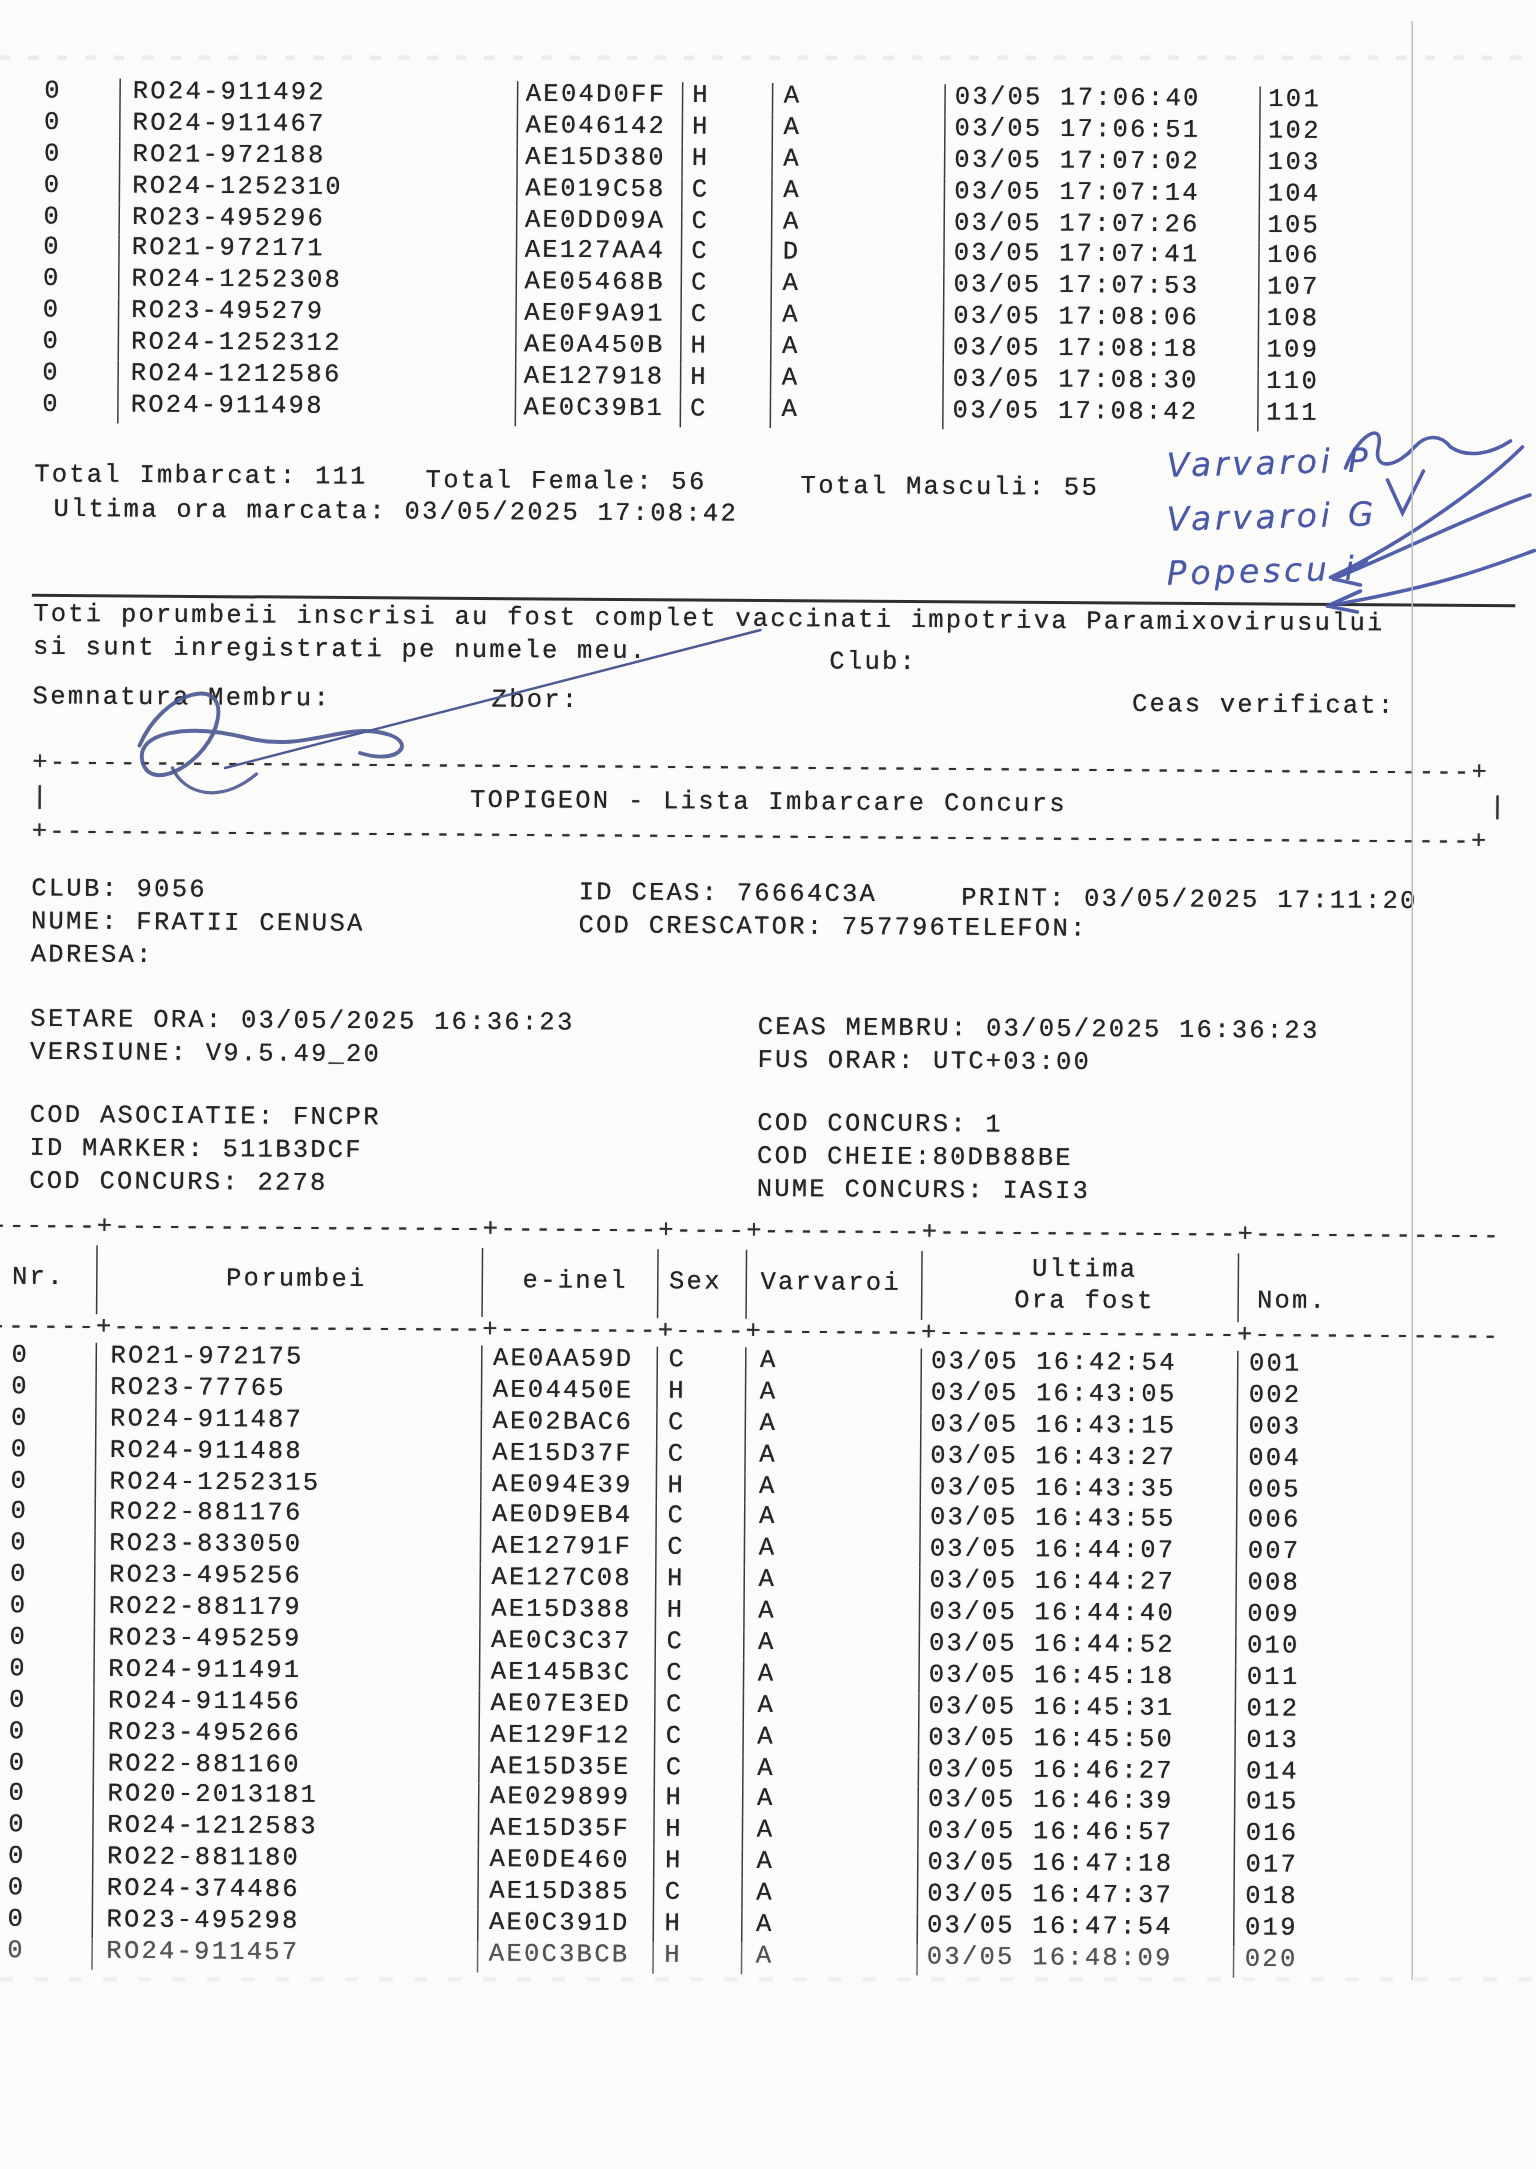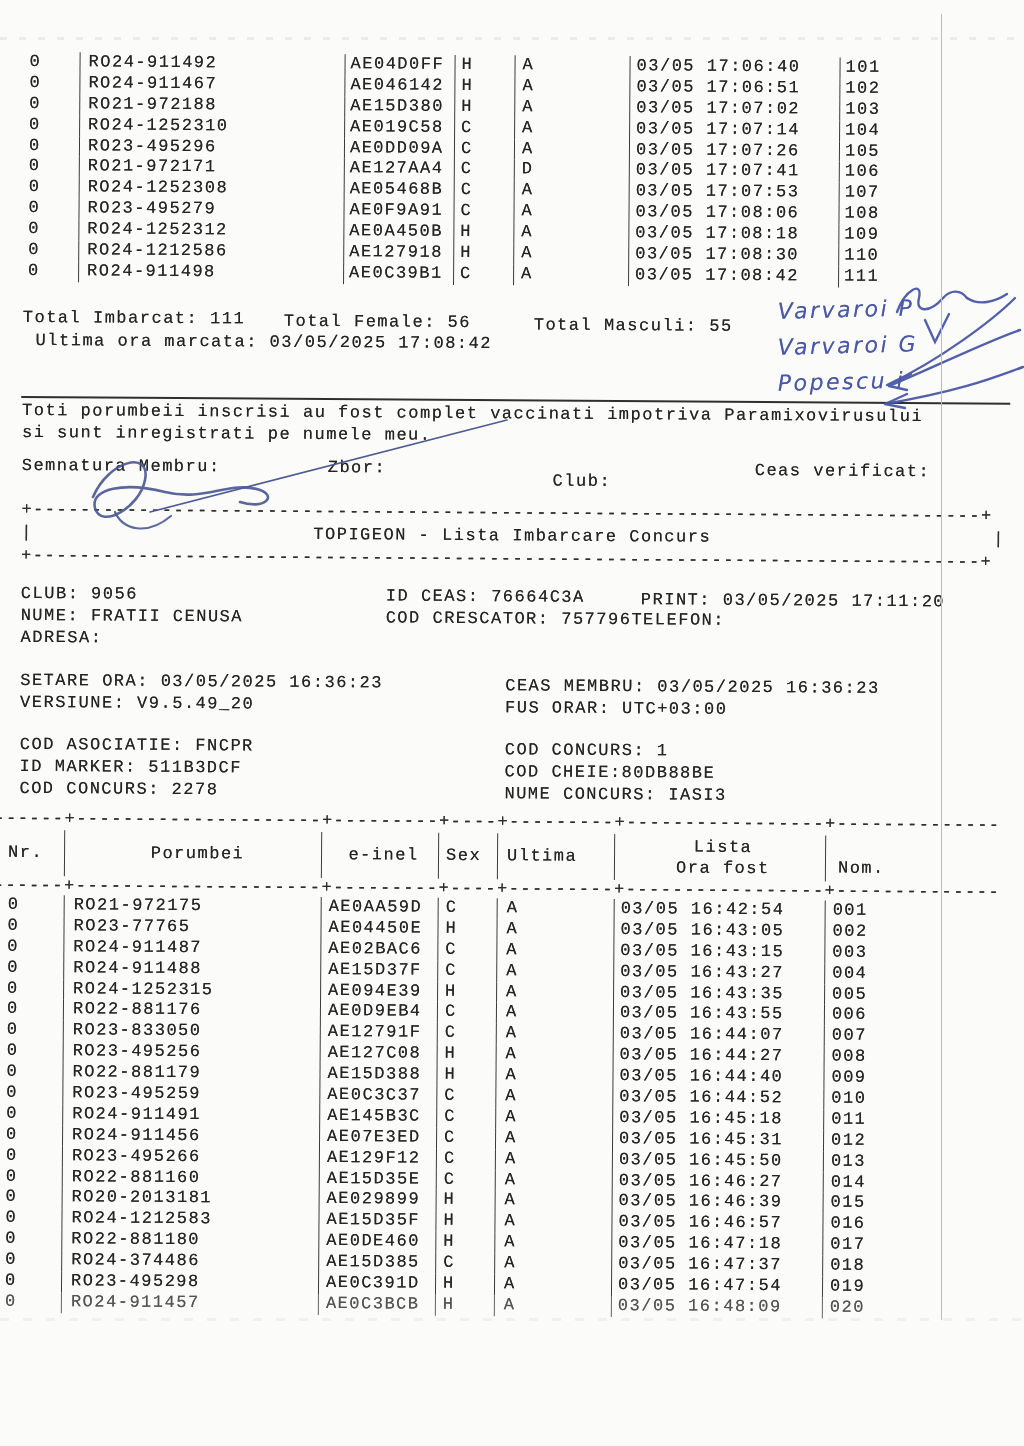--- a/index.html
+++ b/index.html
@@ -149,21 +149,21 @@
     <span class="abs mono" style="top:310px;left:286px;">Total Female: 56</span>
     <span class="abs mono" style="top:312px;left:536px;">Total Masculi: 55</span>
     <span class="abs mono" style="top:331px;left:38px;">Ultima ora marcata: 03/05/2025 17:08:42</span>
 
     <div class="abs hline" style="top:396px;left:24px;width:989px;"></div>
     <span class="abs mono" style="top:401px;left:25px;">Toti porumbeii inscrisi au fost complet vaccinati impotriva Paramixovirusului</span>
     <span class="abs mono" style="top:423px;left:25px;">si sunt inregistrati pe numele meu.</span>
 
     <span class="abs mono" style="top:456px;left:25px;">Semnatura Membru:</span>
     <span class="abs mono" style="top:456px;left:331px;">Zbor:</span>
-    <span class="abs mono" style="top:468px;left:556px;">Club:</span>
+    <span class="abs mono" style="top:429px;left:556px;">Club:</span>
     <span class="abs mono" style="top:456px;left:758px;">Ceas verificat:</span>
 
     <span class="abs mono dash" style="top:500px;left:25px;">+---------------------------------------------------------------------------------+</span>
     <span class="abs mono dash" style="top:523px;left:25px;">|</span>
     <span class="abs mono" style="top:523px;left:25px;width:982px;text-align:center;">TOPIGEON - Lista Imbarcare Concurs</span>
     <span class="abs mono dash" style="top:523px;left:997px;">|</span>
     <span class="abs mono dash" style="top:546px;left:25px;">+---------------------------------------------------------------------------------+</span>
 
     <span class="abs mono" style="top:584px;left:25px;">CLUB: 9056</span>
     <span class="abs mono" style="top:584px;left:390px;">ID CEAS: 76664C3A</span>
@@ -184,23 +184,23 @@
     <span class="abs mono" style="top:779px;left:25px;">COD CONCURS: 2278</span>
     <span class="abs mono" style="top:781px;left:510px;">NUME CONCURS: IASI3</span>
 
     <span class="abs mono dash" style="top:809px;left:0;">------+---------------------+---------+----+---------+-----------------+--------------</span>
 
     <div class="abs thead t-bottom mono" style="top:830px;left:0;right:0;">
       <span class="c c1">Nr.</span>
       <span class="c c2">Porumbei</span>
       <span class="c c3">e-inel</span>
       <span class="c c4">Sex</span>
-      <span class="c c5">Ultima</span>
+      <span class="c c5">Varvaroi</span>
       <span class="c c6">
-        <span>Lista</span>
+        <span>Ultima</span>
         <span>Ora fost</span>
       </span>
       <span class="c c7">Nom.</span>
     </div>
 
     <span class="abs mono dash" style="top:876px;left:0;">------+---------------------+---------+----+---------+-----------------+--------------</span>
 
     <div class="ttable t-bottom mono" style="top:895px;"><div class="trow">
         <span class="c c1">0</span>
         <span class="c c2">RO21-972175</span>

